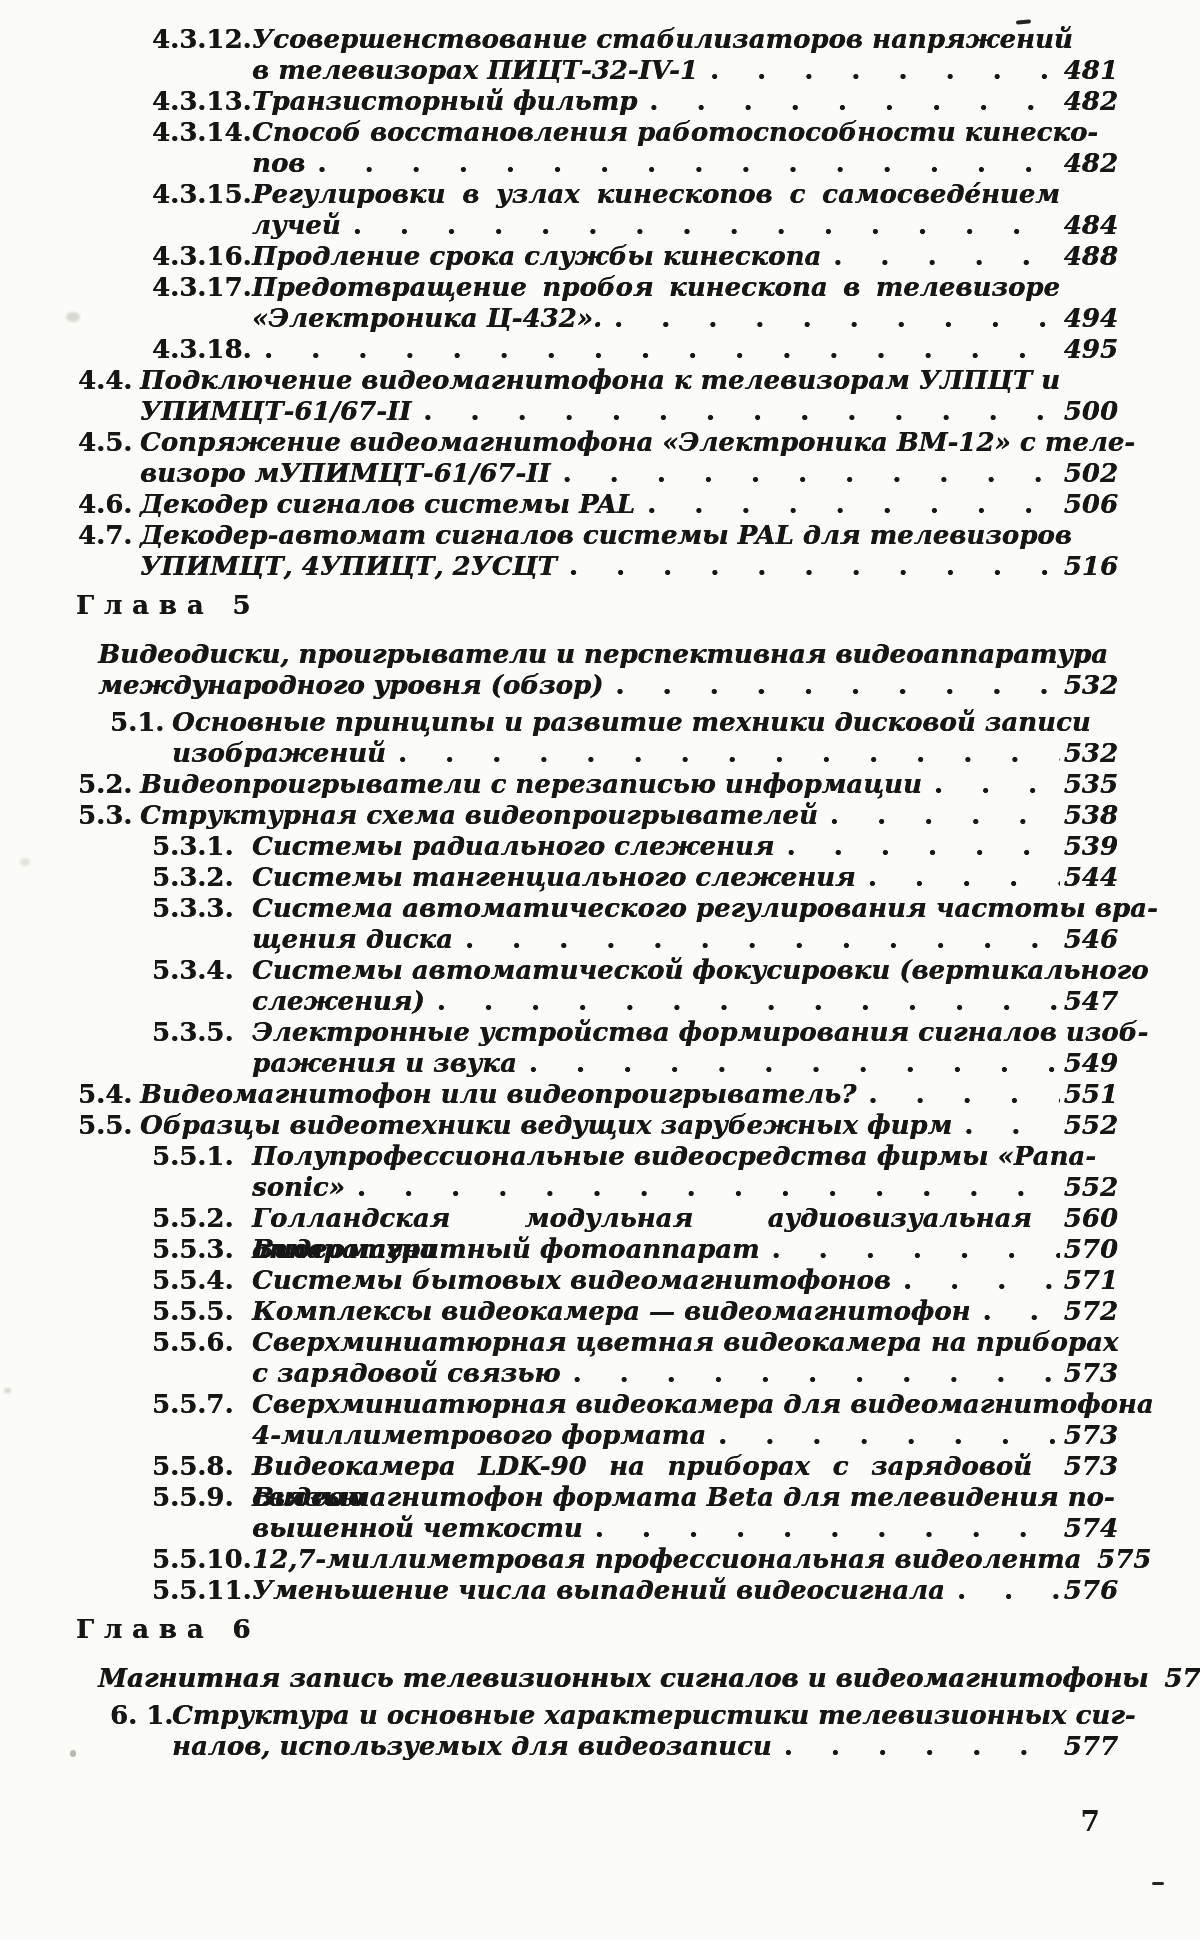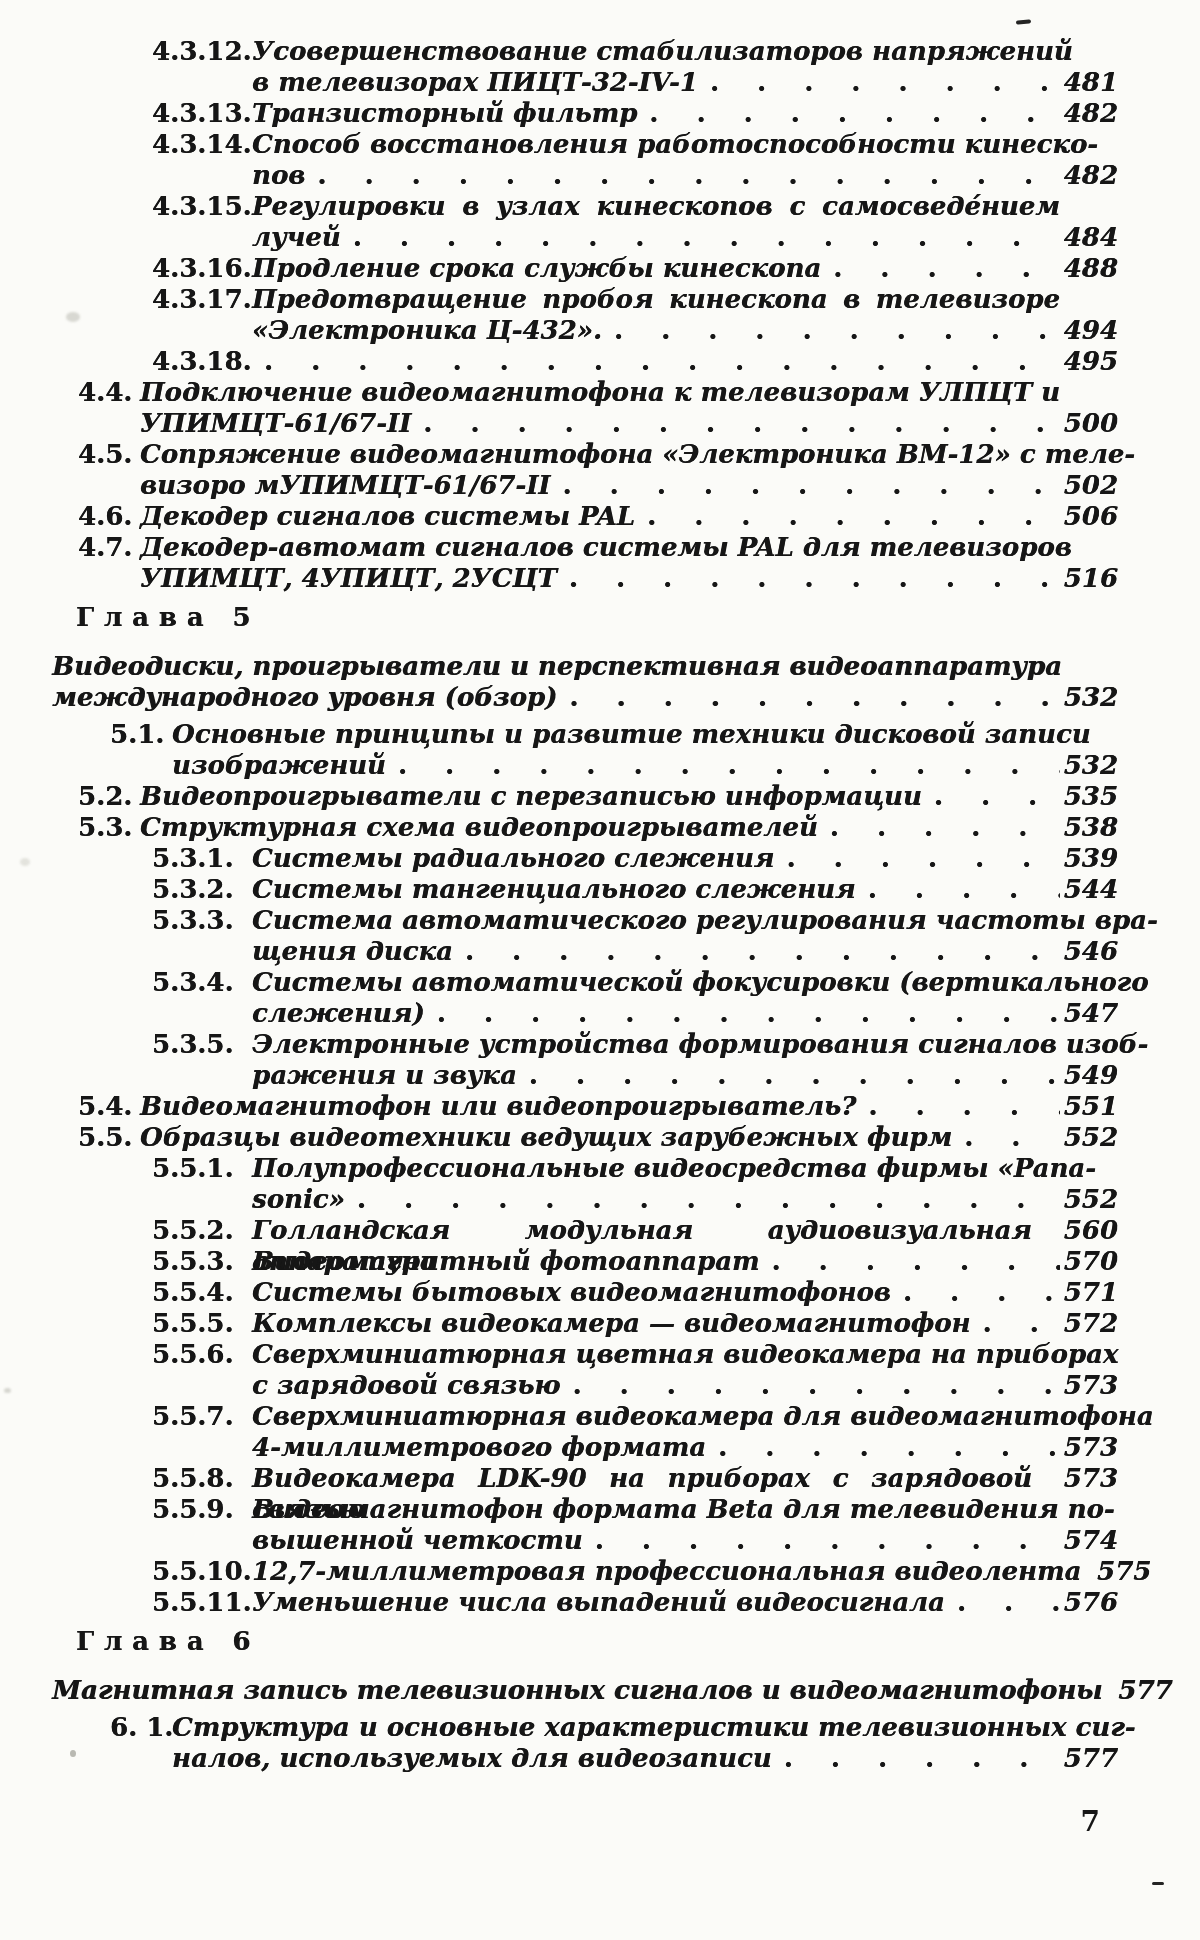--- a/index.html
+++ b/index.html
@@ -9,42 +9,42 @@
     position: relative;
     background: var(--paper, #fbfbf8);
     color: var(--ink, #161616);
     font-family: "DejaVu Serif", "Liberation Serif", serif;
     font-weight: 700;
     overflow: hidden;
   }
 
   #toc {
     position: absolute;
-    left: 0; top: 36px;
+    left: 0; top: 24px;
     width: 1118px;
   }
 
   .row {
     position: relative;
     font-size: 26px;
     line-height: 31px;
     text-shadow: 0.3px 0 0 currentColor;
   }
   .row-e1 { padding-left: 140px; }
   .row-e1 > .num { position: absolute; left: 78px; top: 0; white-space: nowrap; }
   .row-e2 { padding-left: 252px; }
   .row-e2 > .num { position: absolute; left: 152px; top: 0; white-space: nowrap; }
 
   .row-h {
     padding-left: 76px;
     margin-top: 8px;
     letter-spacing: 0.38em;
   }
   .row-t {
-    padding-left: 52px;
+    padding-left: 98px;
     margin-top: 18px;
     text-shadow: 0.6px 0 0 currentColor;
   }
   .row-t + .row-e1, .row-t + .row-e2 { margin-top: 6px; margin-left: 32px; }
 
   .line { height: 31px; }
   .line.just {
     text-align: justify;
     text-align-last: justify;
     margin-right: 58px;

